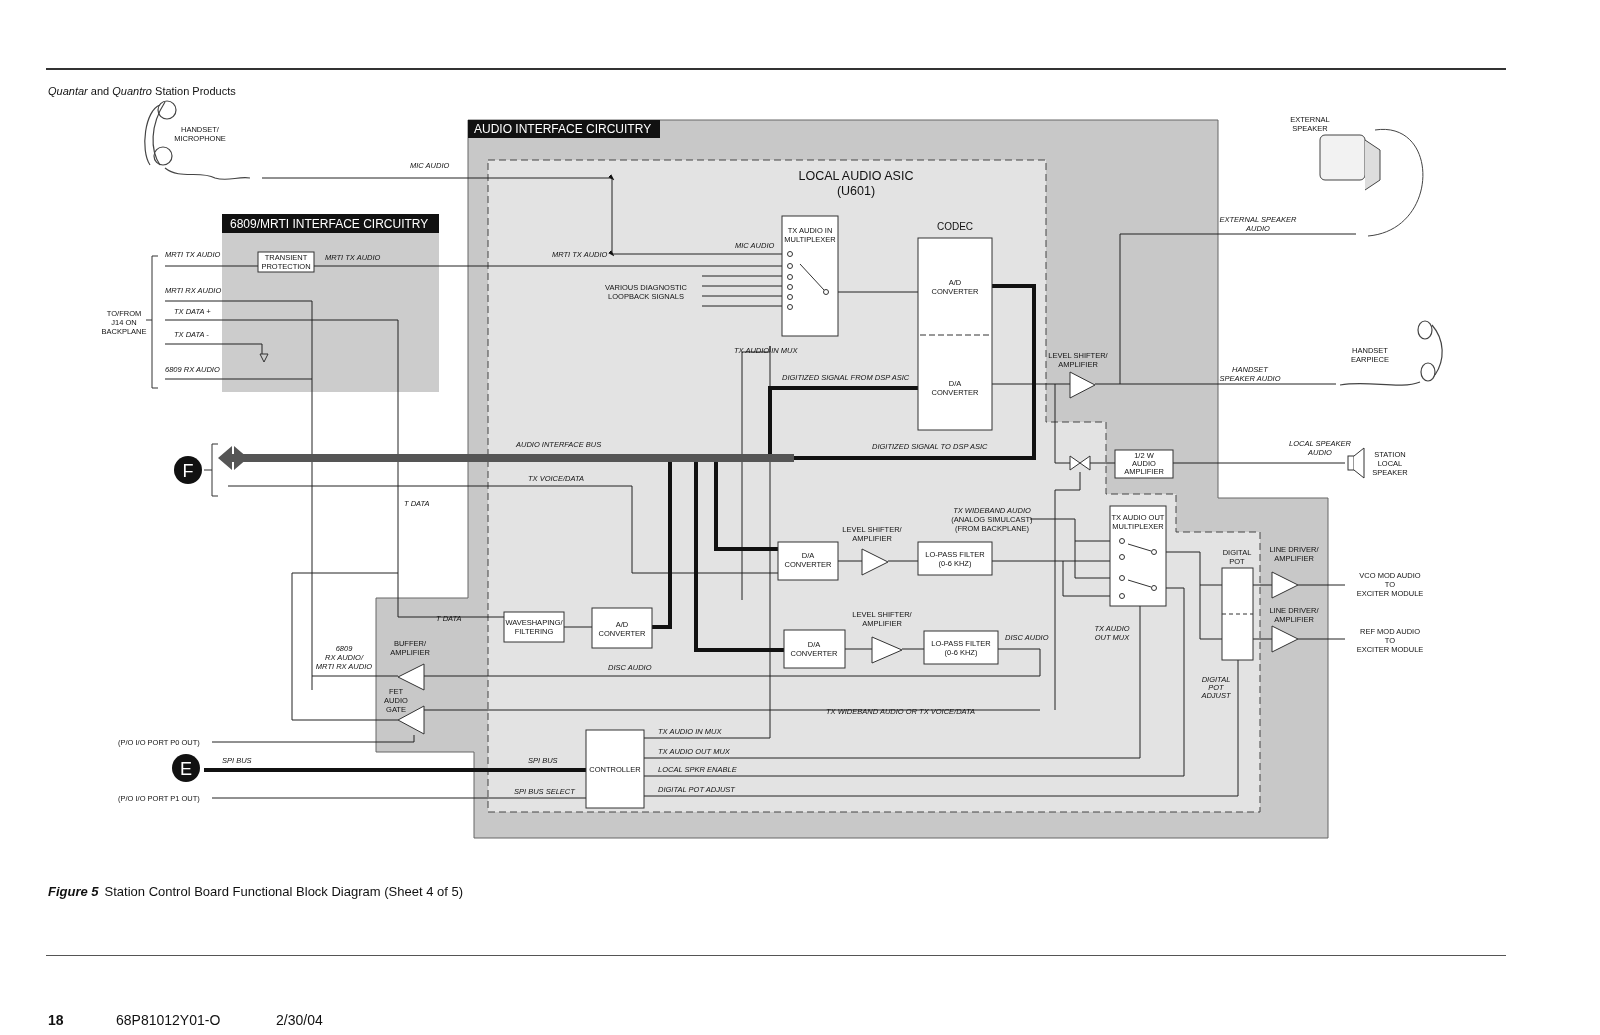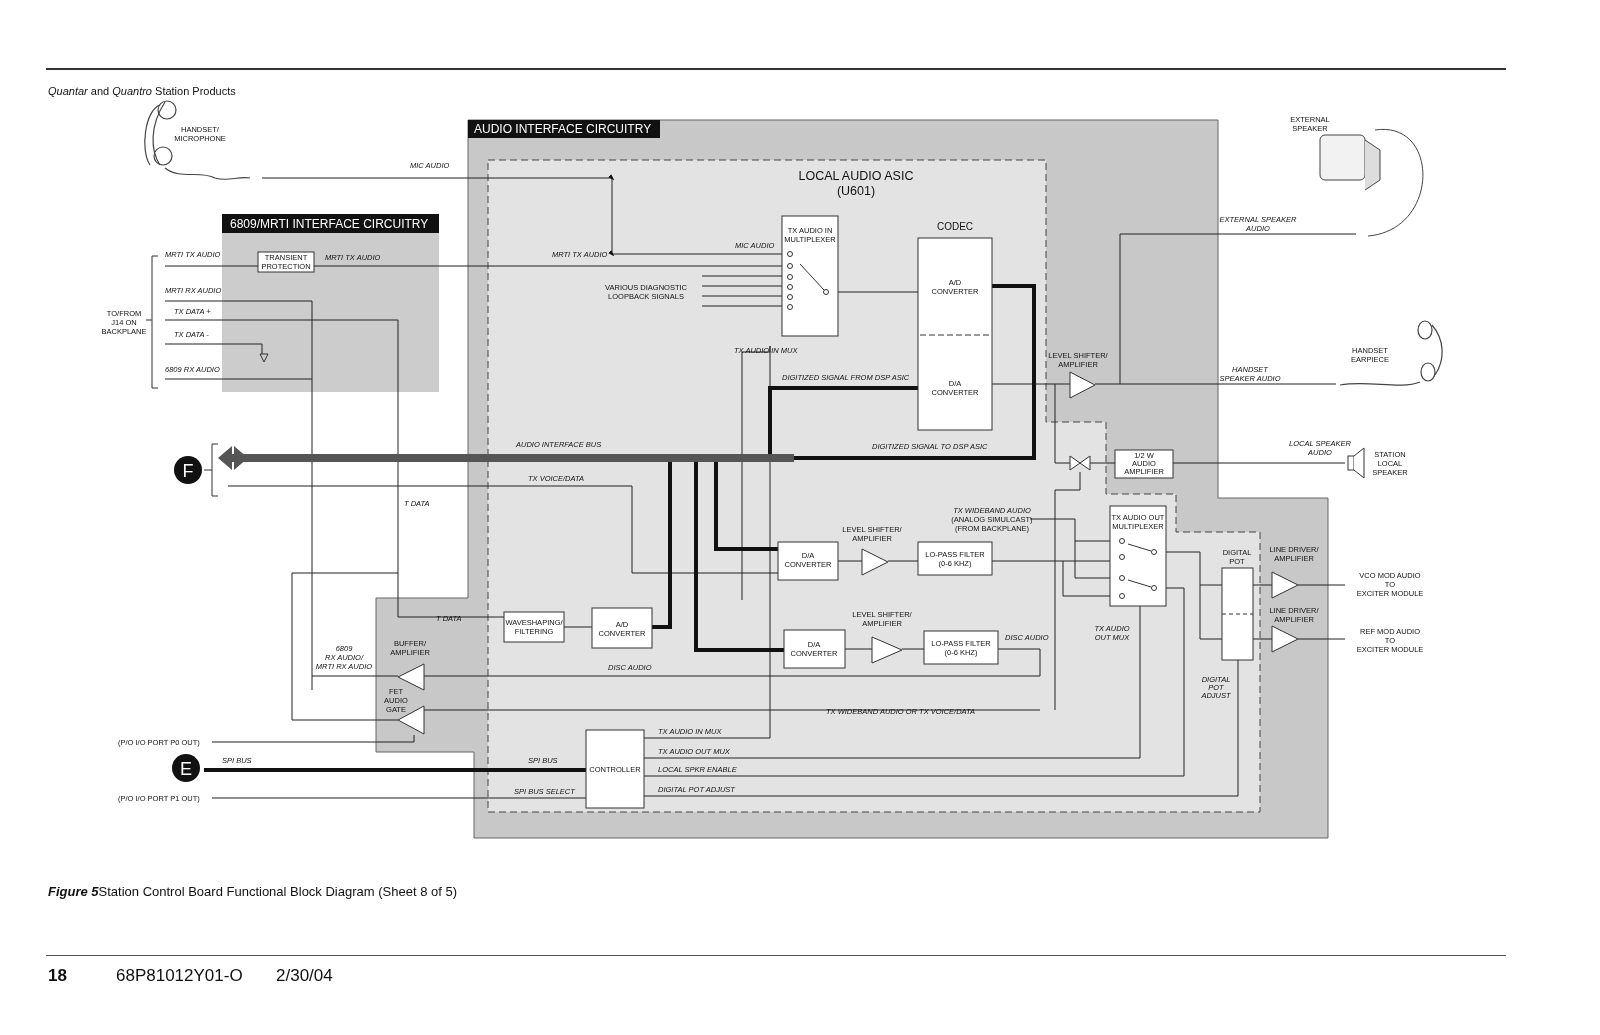--- a/index.html
+++ b/index.html
@@ -1,23 +1,23 @@
 <!DOCTYPE html>
 <html><head>
 <meta charset="utf-8">
 <style>
   html, body { margin:0; padding:0; background:#ffffff; }
   body { width:1600px; height:1035px; position:relative; overflow:hidden; font-family:"Liberation Sans", sans-serif; color:#111; }
   .hdr { position:absolute; left:48px; top:49px; font-size:11px;margin-top:36px; }
   .hdr i { font-style:italic; }
   .hdr-rule { position:absolute; left:46px; top:68px; width:1460px; height:2px; background:#333; }
   .ftr-rule { position:absolute; left:46px; top:955px; width:1460px; height:1px; background:#555; }
-  .ftr { position:absolute; top:966px; font-size:17px; }
+  .ftr { position:absolute; top:1012px; font-size:14px; }
   .caption { position:absolute; left:48px; top:884px; font-size:13px; }
-  .caption b { font-style:italic; margin-right:0; }
+  .caption b { font-style:italic; margin-right:6px; }
   svg#diagram { position:absolute; left:0; top:0; }
   svg text { font-family:"Liberation Sans", sans-serif; fill:#111; }
   .lbl { font-size:7.5px; }
   .ital { font-size:7.5px; font-style:italic; }
   .hd { font-size:12px; fill:#fff; }
   .big { font-size:12.5px; }
 </style>
 </head>
 <body>
 
@@ -298,19 +298,19 @@
     <text class="ital" x="658" y="792">DIGITAL POT ADJUST</text>
     <text class="ital" x="222" y="763">SPI BUS</text>
     <text class="ital" x="528" y="763">SPI BUS</text>
     <text class="ital" x="514" y="794">SPI BUS SELECT</text>
     <text class="lbl" x="118" y="745">(P/O I/O PORT P0 OUT)</text>
     <text class="lbl" x="118" y="801">(P/O I/O PORT P1 OUT)</text>
   </g>
 </svg>
 
 <div class="caption">
-  <b>Figure 5</b><span>Station Control Board Functional Block Diagram (Sheet 8 of 5)</span>
+  <b>Figure 5</b><span>Station Control Board Functional Block Diagram (Sheet 4 of 5)</span>
 </div>
 
 <div class="ftr-rule"></div>
 <div class="ftr" style="left:48px;font-weight:bold">18</div>
 <div class="ftr" style="left:116px">68P81012Y01-O</div>
 <div class="ftr" style="left:276px">2/30/04</div>
 
 </body></html>

